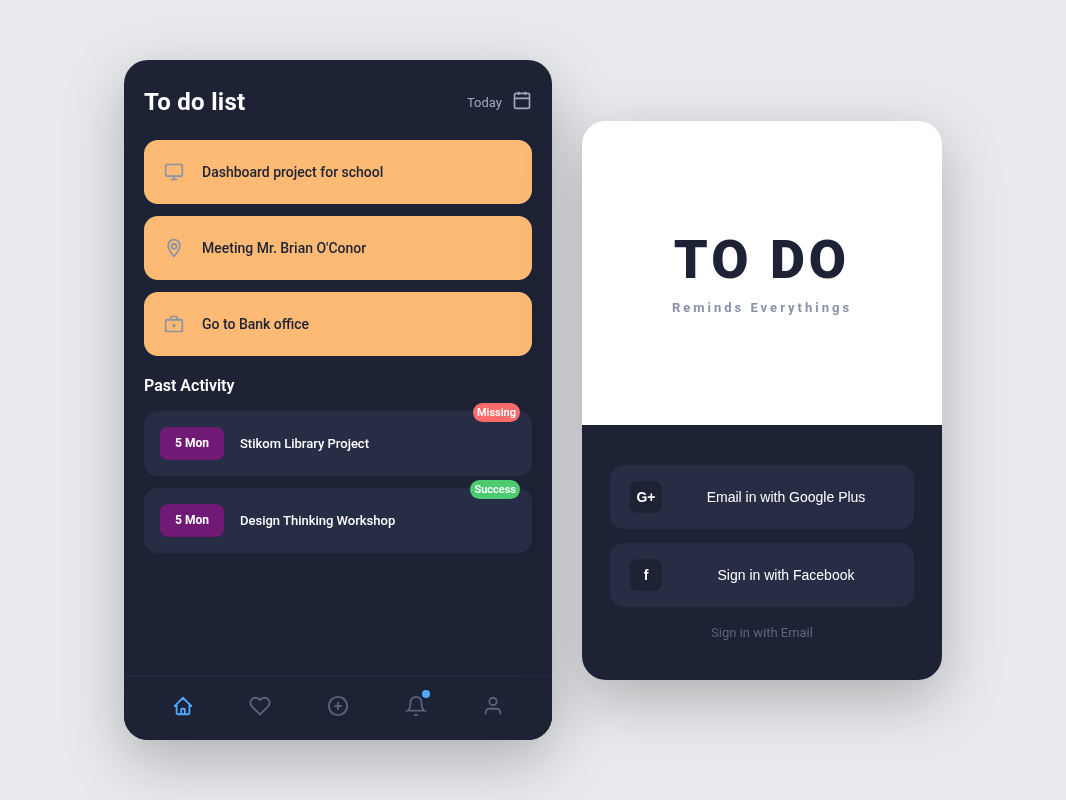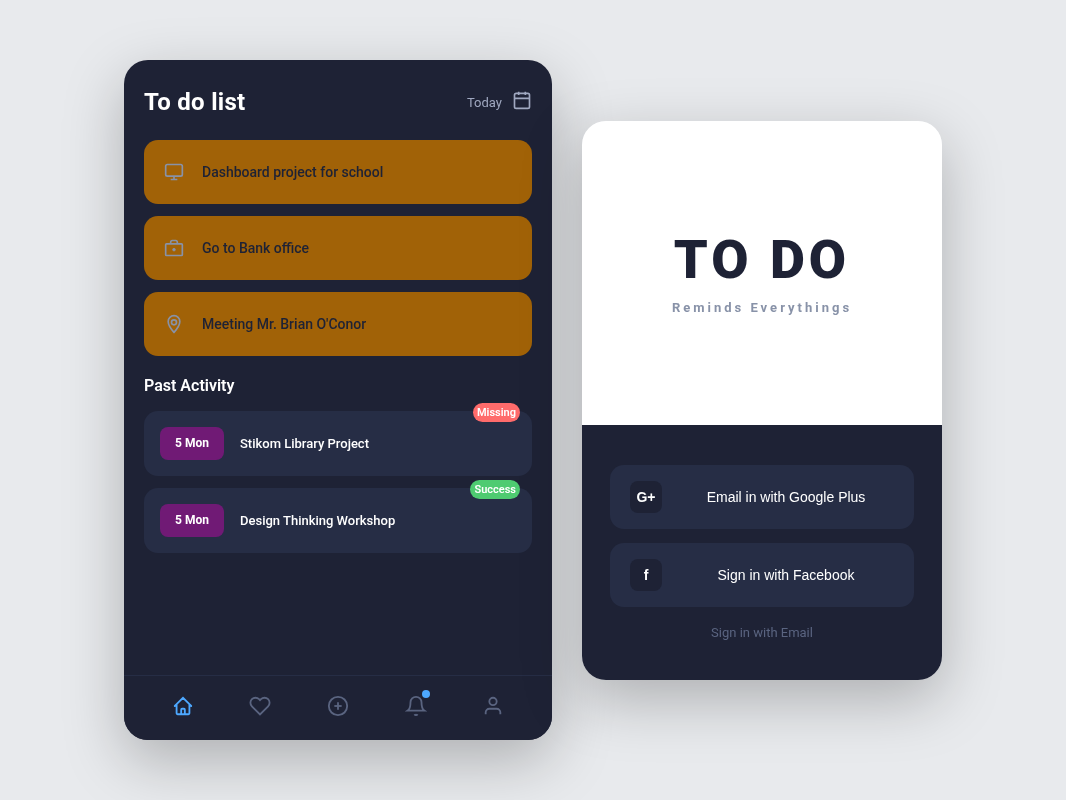--- a/index.html
+++ b/index.html
@@ -58,21 +58,21 @@
     }
 
     .calendar-icon {
       color: #a0a8c0;
       font-size: 18px;
       cursor: pointer;
     }
 
     
     .todo-item {
-      background: #a16207;
+      background: #fdba74;
       border-radius: 14px;
       padding: 18px 16px;
       display: flex;
       align-items: center;
       gap: 14px;
       margin-bottom: 12px;
       cursor: pointer;
     }
 
     .todo-icon {
@@ -295,37 +295,37 @@
           <line x1="8" y1="21" x2="16" y2="21"></line>
           <line x1="12" y1="17" x2="12" y2="21"></line>
         </svg>
       </div>
       <span class="todo-text">Dashboard project for school</span>
     </div>
 
     <div class="todo-item">
       <div class="todo-icon">
         <svg width="20" height="20" viewBox="0 0 24 24" fill="none" stroke="#8892a8" stroke-width="2">
+          <circle cx="12" cy="10" r="3"></circle>
+          <path d="M12 2C8.13 2 5 5.13 5 9c0 5.25 7 13 7 13s7-7.75 7-13c0-3.87-3.13-7-7-7z"></path>
+        </svg>
+      </div>
+      <span class="todo-text">Meeting Mr. Brian O'Conor</span>
+    </div>
+
+    <div class="todo-item">
+      <div class="todo-icon">
+        <svg width="20" height="20" viewBox="0 0 24 24" fill="none" stroke="#8892a8" stroke-width="2">
           <rect x="2" y="7" width="20" height="14" rx="1"></rect>
           <path d="M16 7V5a2 2 0 0 0-2-2h-4a2 2 0 0 0-2 2v2"></path>
           <line x1="12" y1="12" x2="12" y2="16"></line>
           <line x1="10" y1="14" x2="14" y2="14"></line>
         </svg>
       </div>
       <span class="todo-text">Go to Bank office</span>
-    </div>
-
-    <div class="todo-item">
-      <div class="todo-icon">
-        <svg width="20" height="20" viewBox="0 0 24 24" fill="none" stroke="#8892a8" stroke-width="2">
-          <circle cx="12" cy="10" r="3"></circle>
-          <path d="M12 2C8.13 2 5 5.13 5 9c0 5.25 7 13 7 13s7-7.75 7-13c0-3.87-3.13-7-7-7z"></path>
-        </svg>
-      </div>
-      <span class="todo-text">Meeting Mr. Brian O'Conor</span>
     </div>
 
     <div class="section-title">Past Activity</div>
 
     <div class="activity-item">
       <span class="activity-badge badge-missing">Missing</span>
       <div class="activity-row">
         <div class="activity-day">5 Mon</div>
         <span class="activity-name">Stikom Library Project</span>
       </div>

